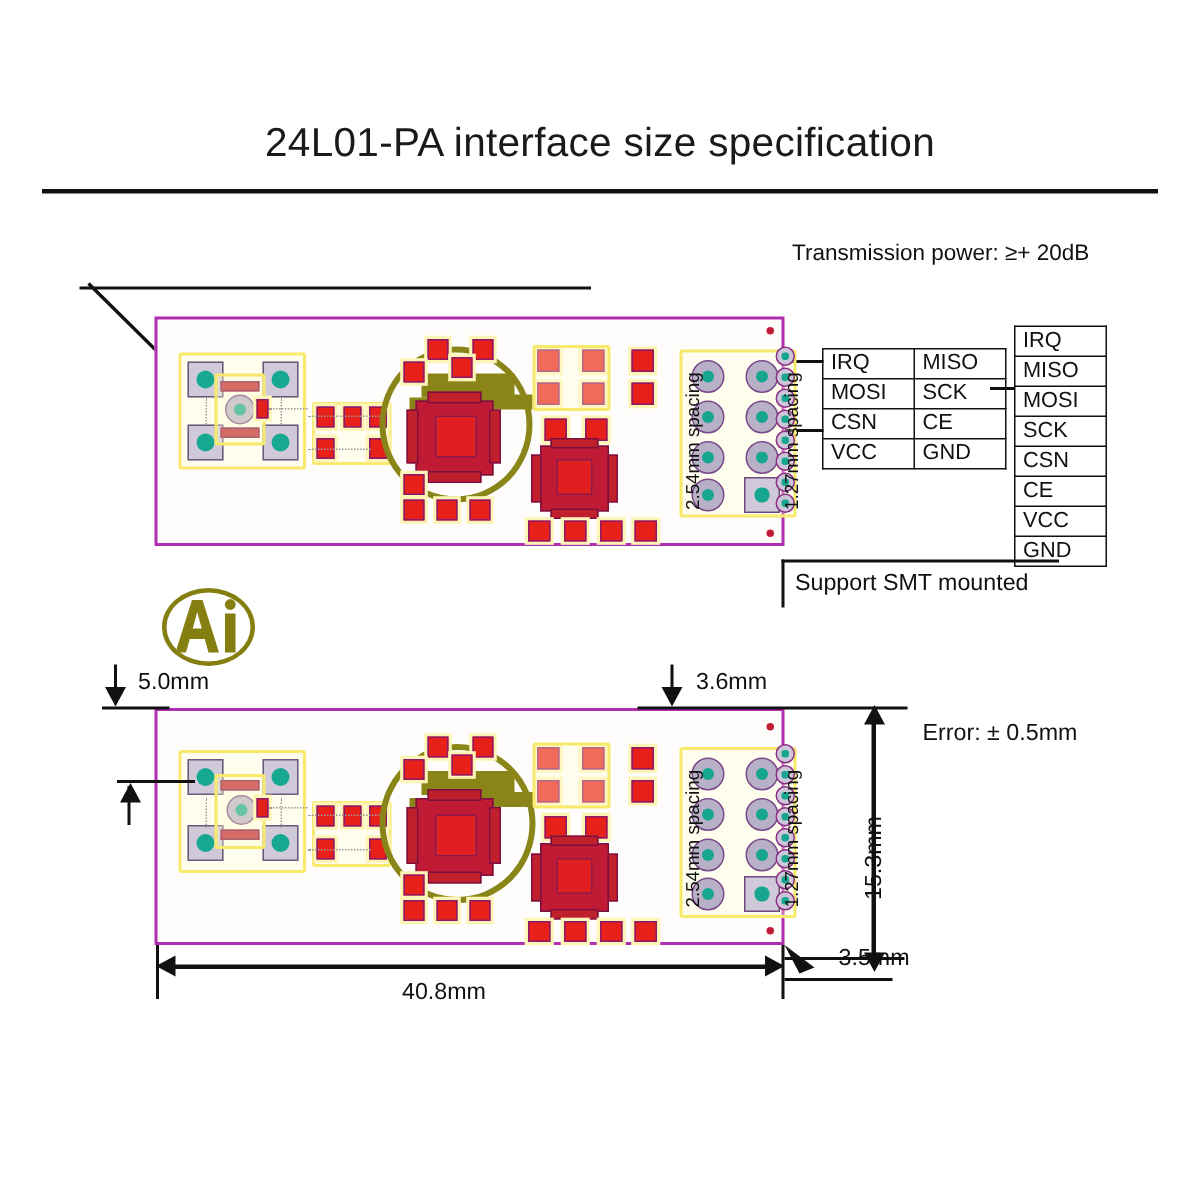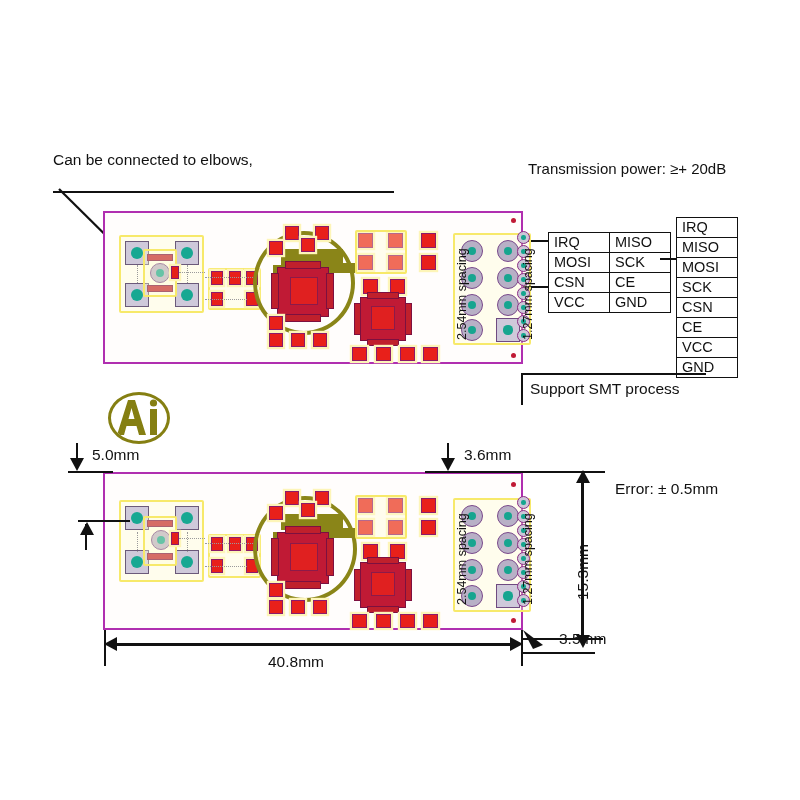--- a/index.html
+++ b/index.html
@@ -95,23 +95,26 @@
   .arrow-down{border-left:7px solid transparent;border-right:7px solid transparent;border-top:13px solid #111;}
   .arrow-up{border-left:7px solid transparent;border-right:7px solid transparent;border-bottom:13px solid #111;}
   .arrow-left{border-top:7px solid transparent;border-bottom:7px solid transparent;border-right:13px solid #111;}
   .arrow-right{border-top:7px solid transparent;border-bottom:7px solid transparent;border-left:13px solid #111;}
 </style>
 </head>
 <body>
 
 <div id="root">
 
+  <div class="abs" id="title-bar">
+    <div id="page-title">24L01-PA interface size specification</div>
+    <div id="title-rule"></div>
+  </div>
 
   <div class="abs note" id="note-sma">
-    <div>Can be connected to elbows,</div>
     <div class="underline"></div>
   </div>
 
   <svg class="abs" style="left:55px;top:185px;width:110px;height:105px;">
     <line x1="4" y1="4" x2="102" y2="101" stroke="#111" stroke-width="2.2"></line>
   </svg>
 
   <div class="abs note" id="spec-block">
     <div>Transmission power: ≥+ 20dB</div>
   </div>
@@ -165,21 +168,21 @@
         </tr>
     </tbody>
   </table>
 
   <div class="abs" style="left:523px;top:286px;width:26px;height:1.8px;background:#111;"></div>
   <div class="abs" style="left:523px;top:240px;width:26px;height:1.8px;background:#111;"></div>
   <div class="abs" style="left:660px;top:258px;width:16px;height:1.8px;background:#111;"></div>
 
   <div class="abs" id="support-smt-box"></div>
   <div class="abs" id="support-smt-line"></div>
-  <div class="abs" id="support-smt">Support SMT process</div>
+  <div class="abs" id="support-smt">Support SMT mounted</div>
 
   <div class="abs" id="error-note">Error: ± 0.5mm</div>
 
   <div class="board" id="board-top">
     <div class="pcb-layer">
 
       <div class="yellow-zone" style="left:14px;top:22px;width:85px;height:78px;"></div>
       <div class="sma-pad" style="left:20px;top:28px;width:24px;height:24px;">
           <i></i>
         </div>

